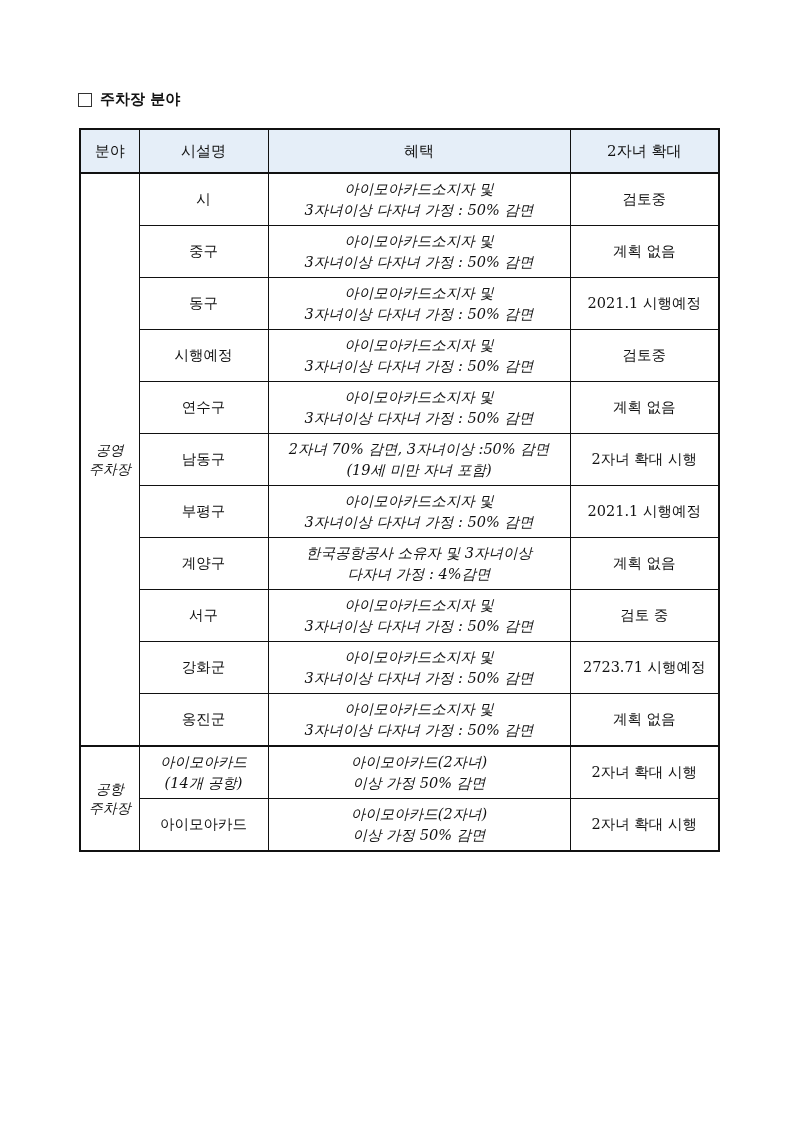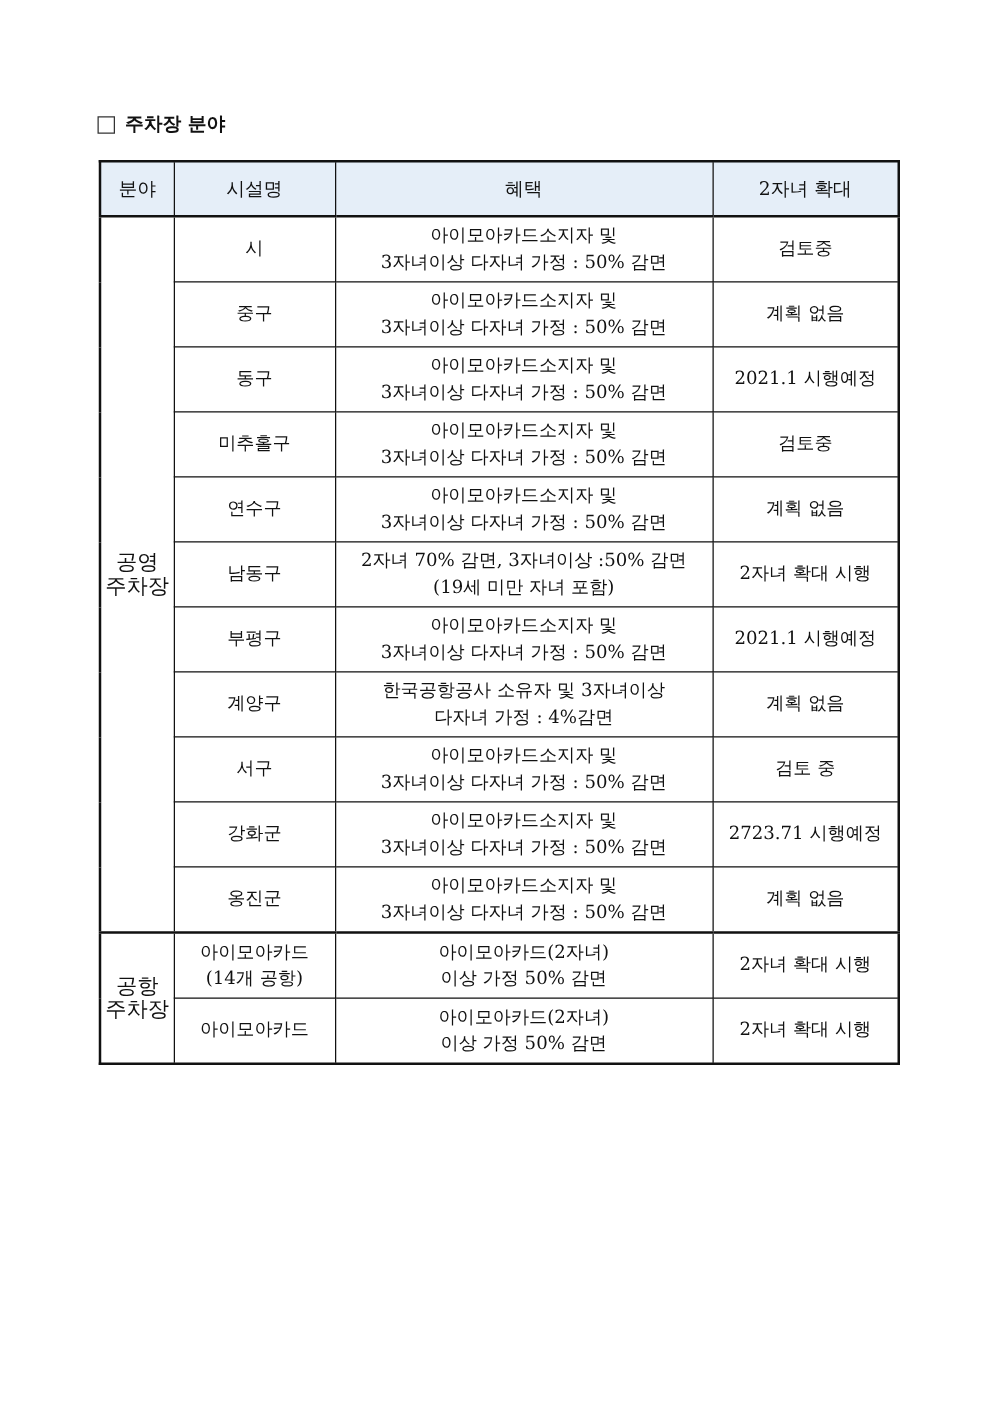--- a/index.html
+++ b/index.html
@@ -7,23 +7,23 @@
   .title { position: absolute; left: 78px; top: 90px; font-family: "DejaVu Sans", "Liberation Sans", sans-serif; font-weight: bold; font-size: 15px; letter-spacing: 0px; display: flex; align-items: center; gap: 8px; }
   .title .box { display: inline-block; width: 14px; height: 14px; border: 1.5px solid #333; background: #fff; box-sizing: border-box; }
   table.main { position: absolute; left: 79px; top: 128px; width: 639px; border-collapse: collapse; table-layout: fixed; border: 2px solid #111; }
   table.main col.c1 { width: 59px; }
   table.main col.c2 { width: 129px; }
   table.main col.c3 { width: 302px; }
   table.main col.c4 { width: 149px; }
   table.main th, table.main td { border: 1px solid #111; text-align: center; vertical-align: middle; font-size: 14.5px; line-height: 21px; padding: 0 2px; font-weight: normal; }
   table.main thead th { background: #e5eef8; height: 42px; border-bottom: 2px solid #111; font-size: 15px; }
   table.main tbody td { height: 51px; }
-  table.main td.cat { font-size: 17px; line-height: 19px; margin-top: 27px; }
+  table.main td.cat { font-size: 14px; line-height: 19px; margin-top: 27px; }
   table.main tr.group-start td { border-top: 2px solid #111; }
-  .line { display: block; white-space: nowrap; }
+  .line { display: block; white-space: nowrap; font-style: italic; }
 </style>
 </head>
 <body>
 
 <div class="title">
   <span class="box"></span>
   <span>주차장 분야</span>
 </div>
 
 <table class="main">
@@ -65,21 +65,21 @@
     </tr>
     <tr>
       <td>동구</td>
       <td>
           <span class="line">아이모아카드소지자 및</span>
           <span class="line">3자녀이상 다자녀 가정 : 50% 감면</span>
         </td>
       <td>2021.1 시행예정</td>
     </tr>
     <tr>
-      <td>미추홀구</td>
+      <td>시행예정</td>
       <td>
           <span class="line">아이모아카드소지자 및</span>
           <span class="line">3자녀이상 다자녀 가정 : 50% 감면</span>
         </td>
       <td>검토중</td>
     </tr>
     <tr>
       <td>연수구</td>
       <td>
           <span class="line">아이모아카드소지자 및</span>

